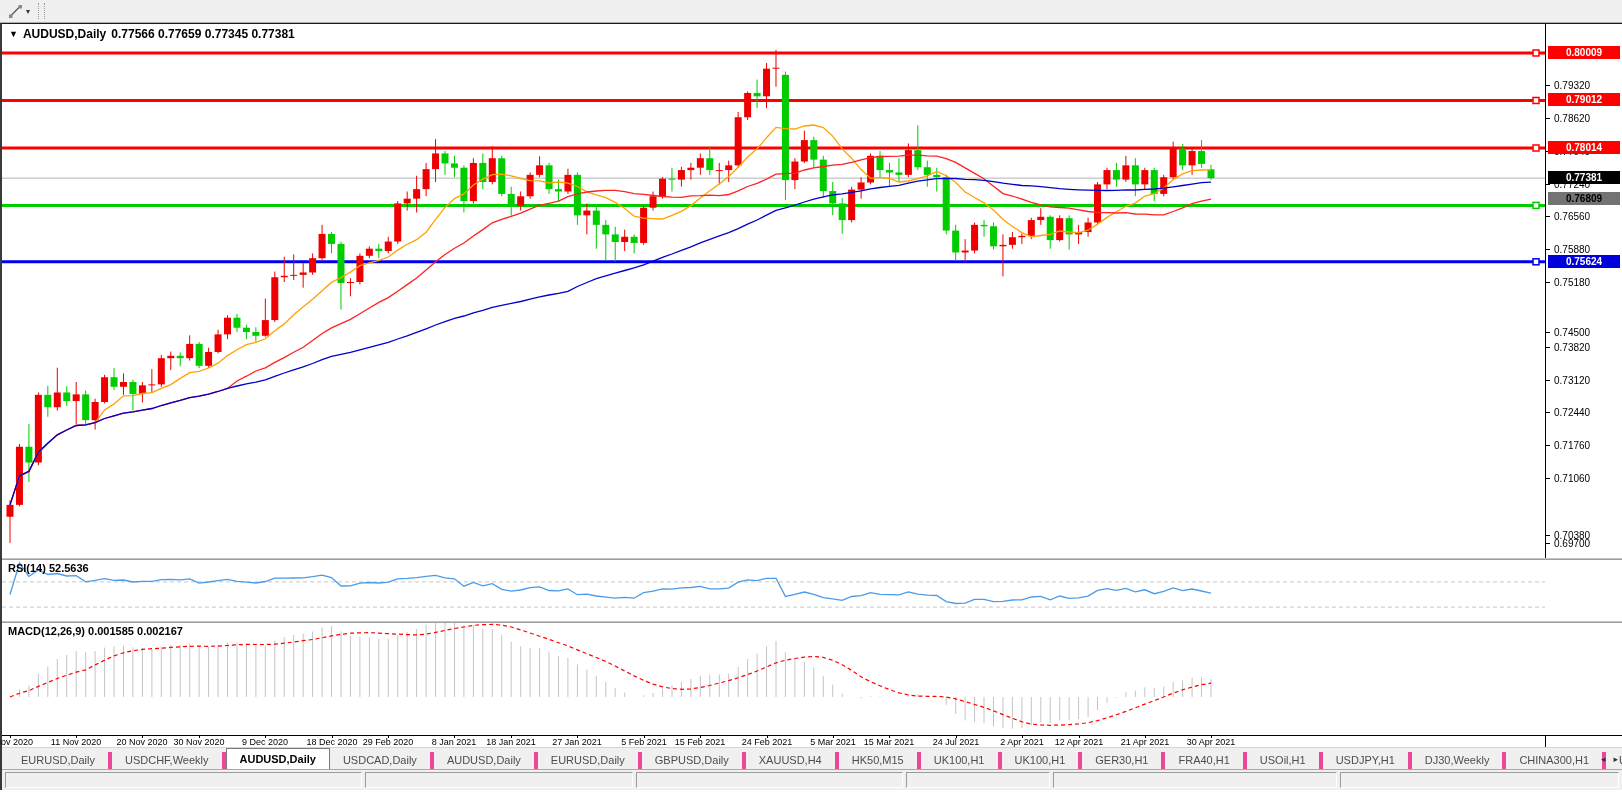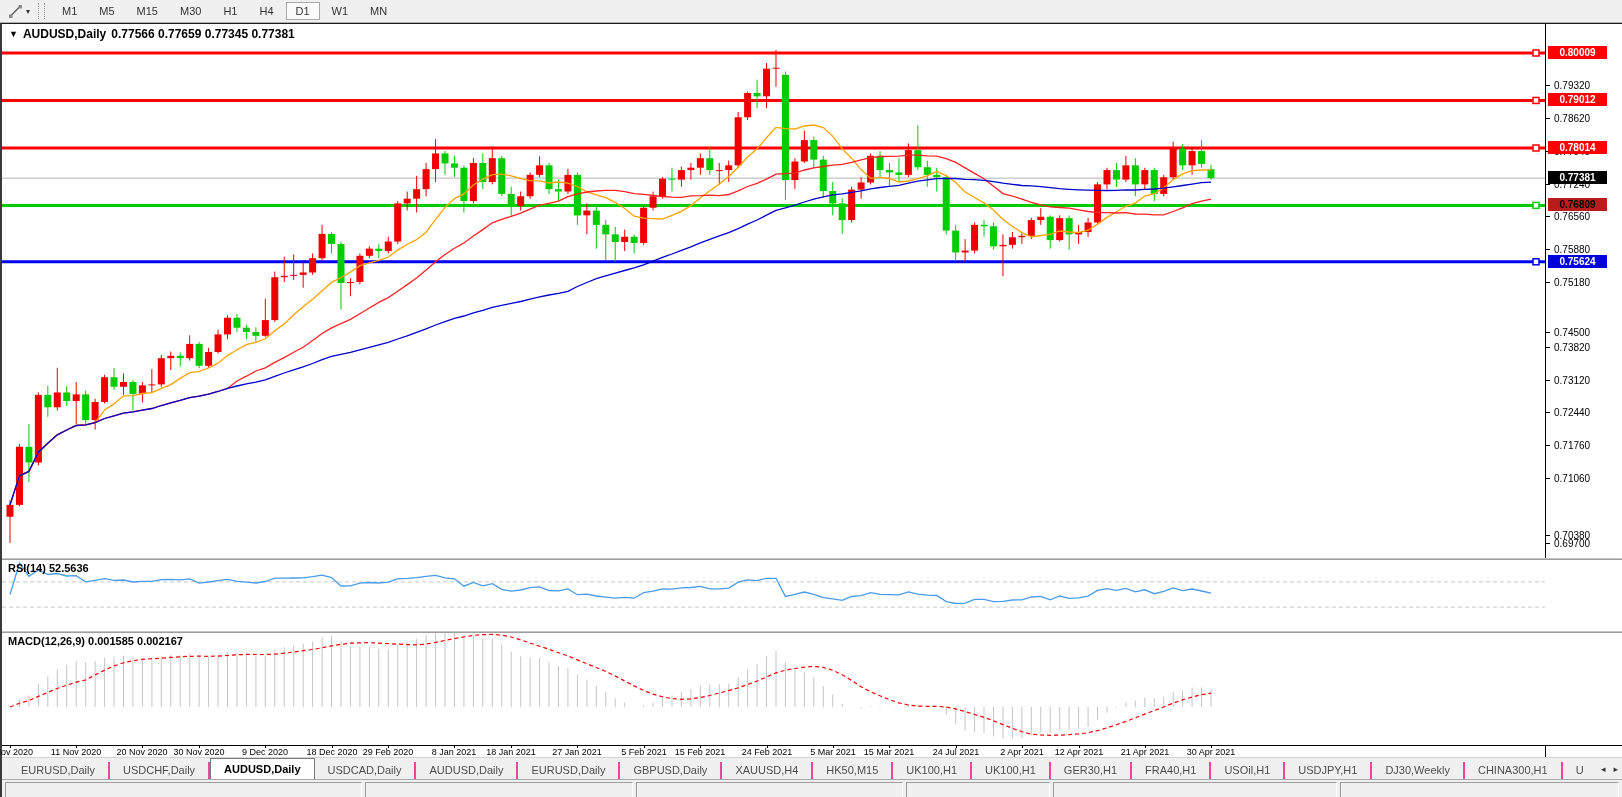--- a/index.html
+++ b/index.html
@@ -13,40 +13,40 @@
   .tf-btn{font-size:11px;color:#333;padding:2px 9px;margin:0 1px;border:1px solid transparent;cursor:pointer;}
   .tf-btn.active{background:#fafafa;border:1px solid #a8a8a8;}
   .dd-arrow{font-size:8px;color:#333;margin-left:1px;}
   
   .chart-window{border-top:1px solid #1a1a1a;border-left:2px solid #3a3a3a;box-sizing:border-box;}
   .row{position:relative;box-sizing:border-box;background:#fff;}
   .row .plot{position:absolute;left:0;top:0;width:1543px;height:100%;overflow:hidden;}
   .row .axiscol{position:absolute;left:1543px;right:0;top:0;bottom:0;background:#fff;
                 border-left:1px solid #000;overflow:hidden;}
   .main-row{height:534px;}
-  .rsi-row{height:71px;}
+  .rsi-row{height:61px;}
   .macd-row{height:112px;}
   .splitter{height:2px;background:linear-gradient(#d8d8d8,#8a8a8a);}
   .chart-title{position:absolute;left:7px;top:3px;font-size:12px;font-weight:bold;color:#000;
                display:flex;align-items:center;gap:5px;z-index:30;}
   .chart-title .tri{font-size:9px;}
   .ind-label{position:absolute;left:6px;top:2px;font-size:11px;font-weight:bold;color:#000;z-index:30;}
   .ptick{position:absolute;left:0;font-size:10px;color:#000;padding-left:8px;line-height:12px;}
   .ptick::before{content:"";position:absolute;left:0;top:5px;width:4px;height:1px;background:#000;}
-  .badge{position:absolute;left:2px;width:59px;height:13px;font-size:10px;font-weight:bold;
+  .badge{position:absolute;left:2px;width:72px;height:13px;font-size:10px;font-weight:bold;
          text-align:center;line-height:13px;z-index:5;}
   
   .date-row{height:12px;border-top:1px solid #000;}
   .dlabel{position:absolute;top:1px;font-size:9px;color:#000;white-space:nowrap;transform:translateX(-50%);}
   .dtick{position:absolute;top:-1px;width:1px;height:3px;background:#000;}
   
   .tab-bar{height:21px;background:#f0f0f0;border-top:1px solid #d5d5d5;display:flex;align-items:flex-end;
            padding-left:6px;position:relative;overflow:hidden;}
   .tab{height:17px;line-height:17px;padding:0 13px;font-size:11px;color:#4d4d4d;cursor:pointer;
-       border-right:2px solid #ec4899;white-space:nowrap;}
+       border-right:4px solid #ec4899;white-space:nowrap;}
   .tab.active{background:#fff;color:#000;font-weight:bold;height:20px;line-height:20px;
               border:1px solid #7a7a7a;border-bottom:none;border-right:1px solid #7a7a7a;}
   .tab.clipped{border-right:none;padding-right:2px;}
   .tab-arrows{position:absolute;right:2px;top:0;height:21px;display:flex;align-items:center;gap:4px;}
   .tab-arrow{font-size:9px;color:#333;cursor:pointer;padding:0 2px;}
   
   .status-bar{height:20px;background:#f0f0f0;border-top:1px solid #a9a9a9;display:flex;align-items:center;
               padding:0 3px;gap:3px;}
   .status-cell{height:14px;border:1px solid;border-color:#9b9b9b #ffffff #ffffff #9b9b9b;background:#f0f0f0;}
   svg{display:block;}
@@ -61,31 +61,20 @@
       <span>
         <svg width="15" height="15" viewBox="0 0 15 15">
           <line x1="2.5" y1="12" x2="12" y2="2.5" stroke="#555" stroke-width="1.2"></line>
           <rect x="1" y="10.5" width="3.5" height="3.5" fill="#8a8a8a"></rect>
           <rect x="10.5" y="1" width="3.5" height="3.5" fill="#8a8a8a"></rect>
         </svg>
       </span>
       <span class="dd-arrow">▾</span>
     </div>
     <div class="grip"></div>
-    <div id="tf-buttons" style="display:flex;">
-        <div class="tf-btn">M1</div>
-        <div class="tf-btn">M5</div>
-        <div class="tf-btn">M15</div>
-        <div class="tf-btn">M30</div>
-        <div class="tf-btn">H1</div>
-        <div class="tf-btn">H4</div>
-        <div class="tf-btn active">D1</div>
-        <div class="tf-btn">W1</div>
-        <div class="tf-btn">MN</div>
-      </div>
   </div>
 
   <div class="chart-window">
 
     <div class="row main-row">
       <div class="chart-title">
         <span class="tri">▼</span>
         <span>AUDUSD,Daily</span>
         <span>0.77566 0.77659 0.77345 0.77381</span>
       </div>
@@ -375,21 +364,21 @@
           <div class="ptick" style="top:318px">0.73820</div>
           <div class="ptick" style="top:351px">0.73120</div>
           <div class="ptick" style="top:383px">0.72440</div>
           <div class="ptick" style="top:416px">0.71760</div>
           <div class="ptick" style="top:449px">0.71060</div>
           <div class="ptick" style="top:506px">0.70380</div>
           <div class="ptick" style="top:514px">0.69700</div>
           <div class="badge" style="top:22px;background:#ff0000;color:#ffffff">0.80009</div>
           <div class="badge" style="top:69px;background:#ff0000;color:#ffffff">0.79012</div>
           <div class="badge" style="top:117px;background:#ff0000;color:#ffffff">0.78014</div>
-          <div class="badge" style="top:174px;background:#b91c1c;color:#000000">0.76809</div>
+          <div class="badge" style="top:168px;background:#737373;color:#000000">0.76809</div>
           <div class="badge" style="top:231px;background:#0000dd;color:#ffffff">0.75624</div>
           <div class="badge" style="top:147px;background:#000000;color:#ffffff">0.77381</div>
         </div>
     </div>
 
     <div class="splitter"></div>
 
     <div class="row rsi-row">
       <div class="ind-label">RSI(14) 52.5636</div>
       <div class="plot">
@@ -581,21 +570,21 @@
           <div class="dtick" style="left:1143px"></div>
           <div class="dlabel" style="left:1143px">21 Apr 2021</div>
           <div class="dtick" style="left:1209px"></div>
           <div class="dlabel" style="left:1209px">30 Apr 2021</div>
         </div>
       <div class="axiscol" style="border-left:1px solid #000;"></div>
     </div>
 
     <div class="tab-bar" id="tab-bar">
         <div class="tab">EURUSD,Daily</div>
-        <div class="tab">USDCHF,Daily</div>
+        <div class="tab">USDCHF,Weekly</div>
         <div class="tab active">AUDUSD,Daily</div>
         <div class="tab">USDCAD,Daily</div>
         <div class="tab">AUDUSD,Daily</div>
         <div class="tab">EURUSD,Daily</div>
         <div class="tab">GBPUSD,Daily</div>
         <div class="tab">XAUUSD,H4</div>
         <div class="tab">HK50,M15</div>
         <div class="tab">UK100,H1</div>
         <div class="tab">UK100,H1</div>
         <div class="tab">GER30,H1</div>

